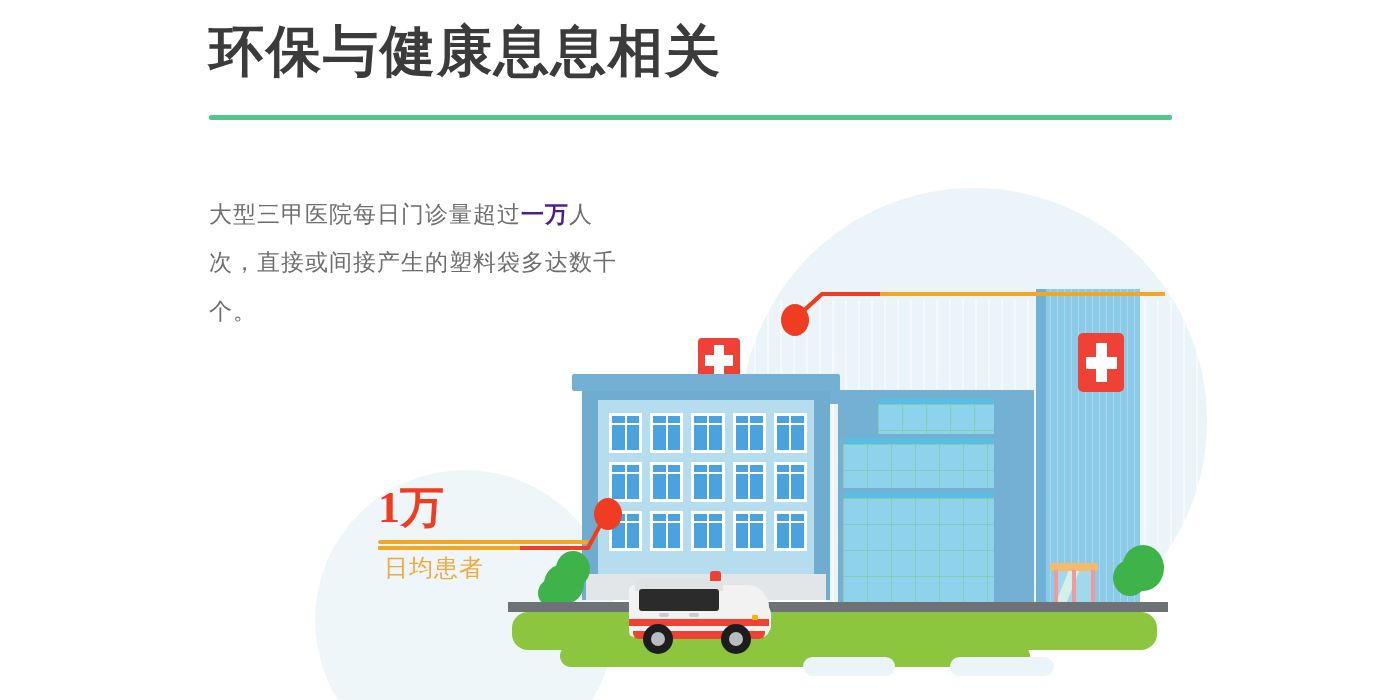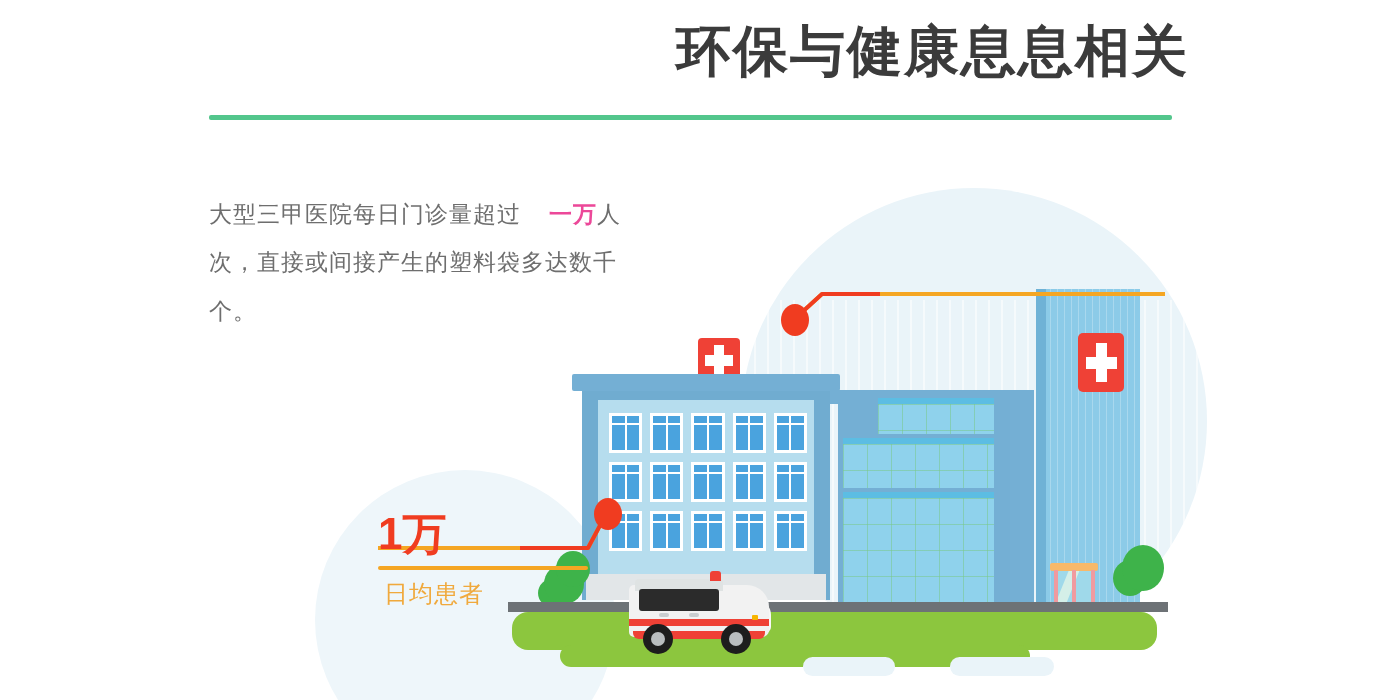--- a/index.html
+++ b/index.html
@@ -25,21 +25,20 @@
     top: 22px;
     width: 980px;
   }
   #page-title {
     font-size: 55px;
     font-weight: bold;
     color: #3b3b3b;
     letter-spacing: 2px;
     line-height: 1.08;
     white-space: nowrap;
-    text-align: right;
   }
   #title-rule {
     position: absolute;
     left: 209px;
     top: 115px;
     width: 963px;
     height: 5px;
     background: #53c68c;
     border-radius: 2px;
   }
@@ -49,23 +48,22 @@
     position: absolute;
     left: 209px;
     top: 190px;
     width: 430px;
     font-size: 23px;
     line-height: 2.1;
     color: #6e6e6e;
     letter-spacing: 1px;
   }
   #body-paragraph b {
-    color: #ec4899;
+    color: #4c1d95;
     font-weight: bold;
-    margin-left: 28px;
   }
 
   
   #illustration {
     position: absolute;
     left: 0;
     top: 0;
     width: 1400px;
     height: 700px;
   }
@@ -409,21 +407,21 @@
     white-space: nowrap;
   }
 
   
   #callout-bags { left: 900px; top: 228px; width: 265px; }
   #callout-bags .callout-value { text-align: left; padding-left: 10px; }
   #callout-bags .callout-rule  { width: 265px; }
   #callout-bags .callout-label { text-align: left; padding-left: 8px; }
 
   
-  #callout-patients { left: 378px; top: 512px; width: 210px; }
+  #callout-patients { left: 378px; top: 486px; width: 210px; font-family: Liberation Serif, serif; }
   #callout-patients .callout-value { text-align: left; }
   #callout-patients .callout-rule  { width: 210px; }
   #callout-patients .callout-label { text-align: left; padding-left: 6px; }
 
   
   #leaders { position: absolute; left: 0; top: 0; width: 1400px; height: 700px; pointer-events: none; }
 </style>
 </head>
 <body>
 

